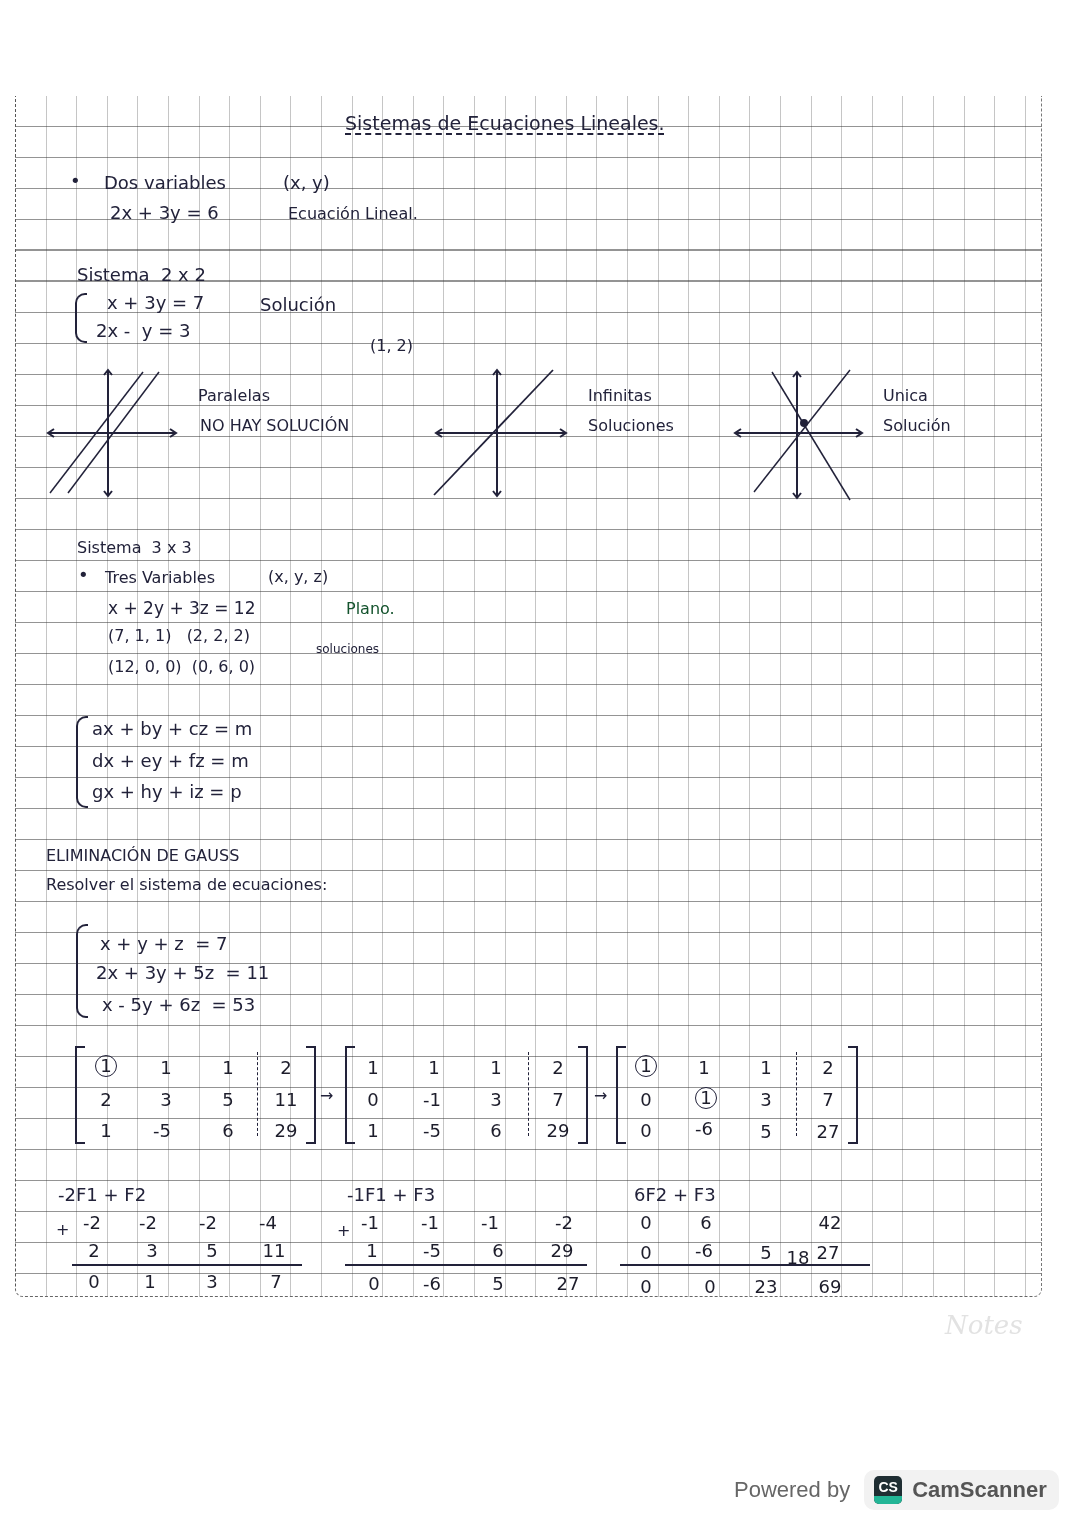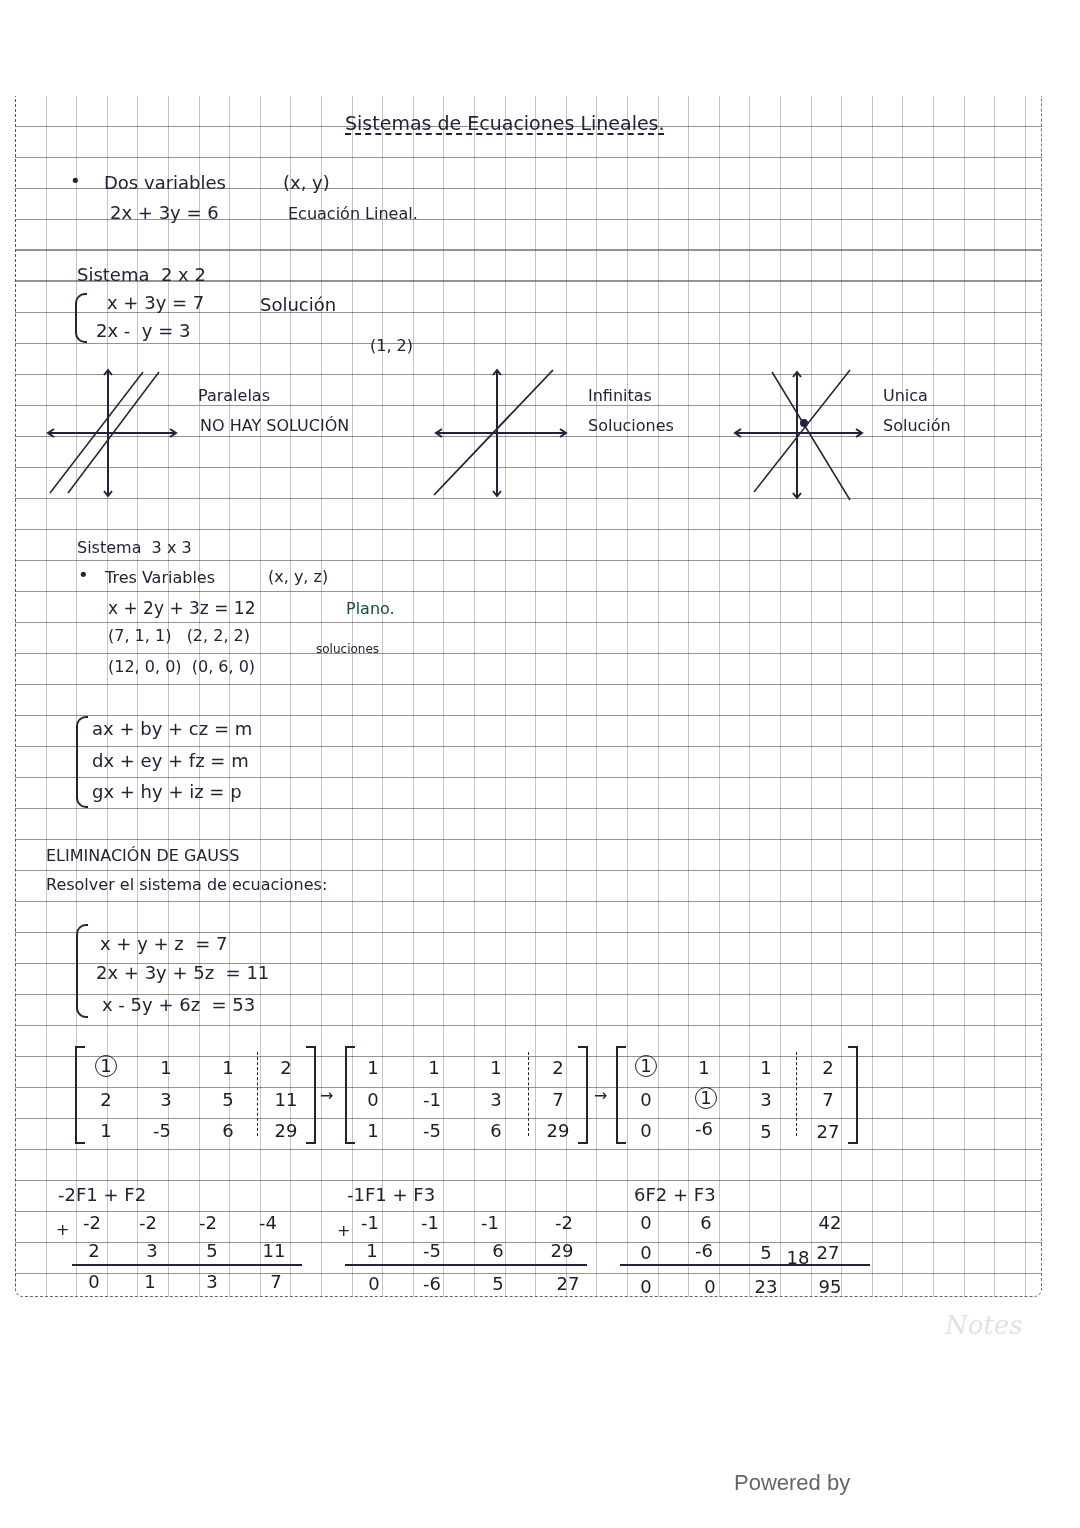--- a/index.html
+++ b/index.html
@@ -218,19 +218,25 @@
 <div class="cell" style="left:778px; top:1212px;margin-top:35px;">18</div>
 <div class="cell" style="left:810px; top:1212px;">42</div>
 <div class="cell" style="left:626px; top:1242px;">0</div>
 <div class="cell" style="left:684px; top:1240px;">-6</div>
 <div class="cell" style="left:746px; top:1242px;">5</div>
 <div class="cell" style="left:808px; top:1242px;">27</div>
 <div class="hline" style="left:620px; top:1264px; width:250px;"></div>
 <div class="cell" style="left:626px; top:1276px;">0</div>
 <div class="cell" style="left:690px; top:1276px;">0</div>
 <div class="cell" style="left:746px; top:1276px;">23</div>
-<div class="cell" style="left:810px; top:1276px;">95</div>
+<div class="cell" style="left:810px; top:1276px;">69</div>
 
 <div class="watermark">Notes</div>
 
 <div class="footer">
   <span class="powered">Powered by</span>
+  <div class="cs-badge">
+    <div class="cs-logo">
+        <span>CS</span>
+      </div>
+    <span class="cs-name">CamScanner</span>
+  </div>
 </div>
 
 </body></html>

